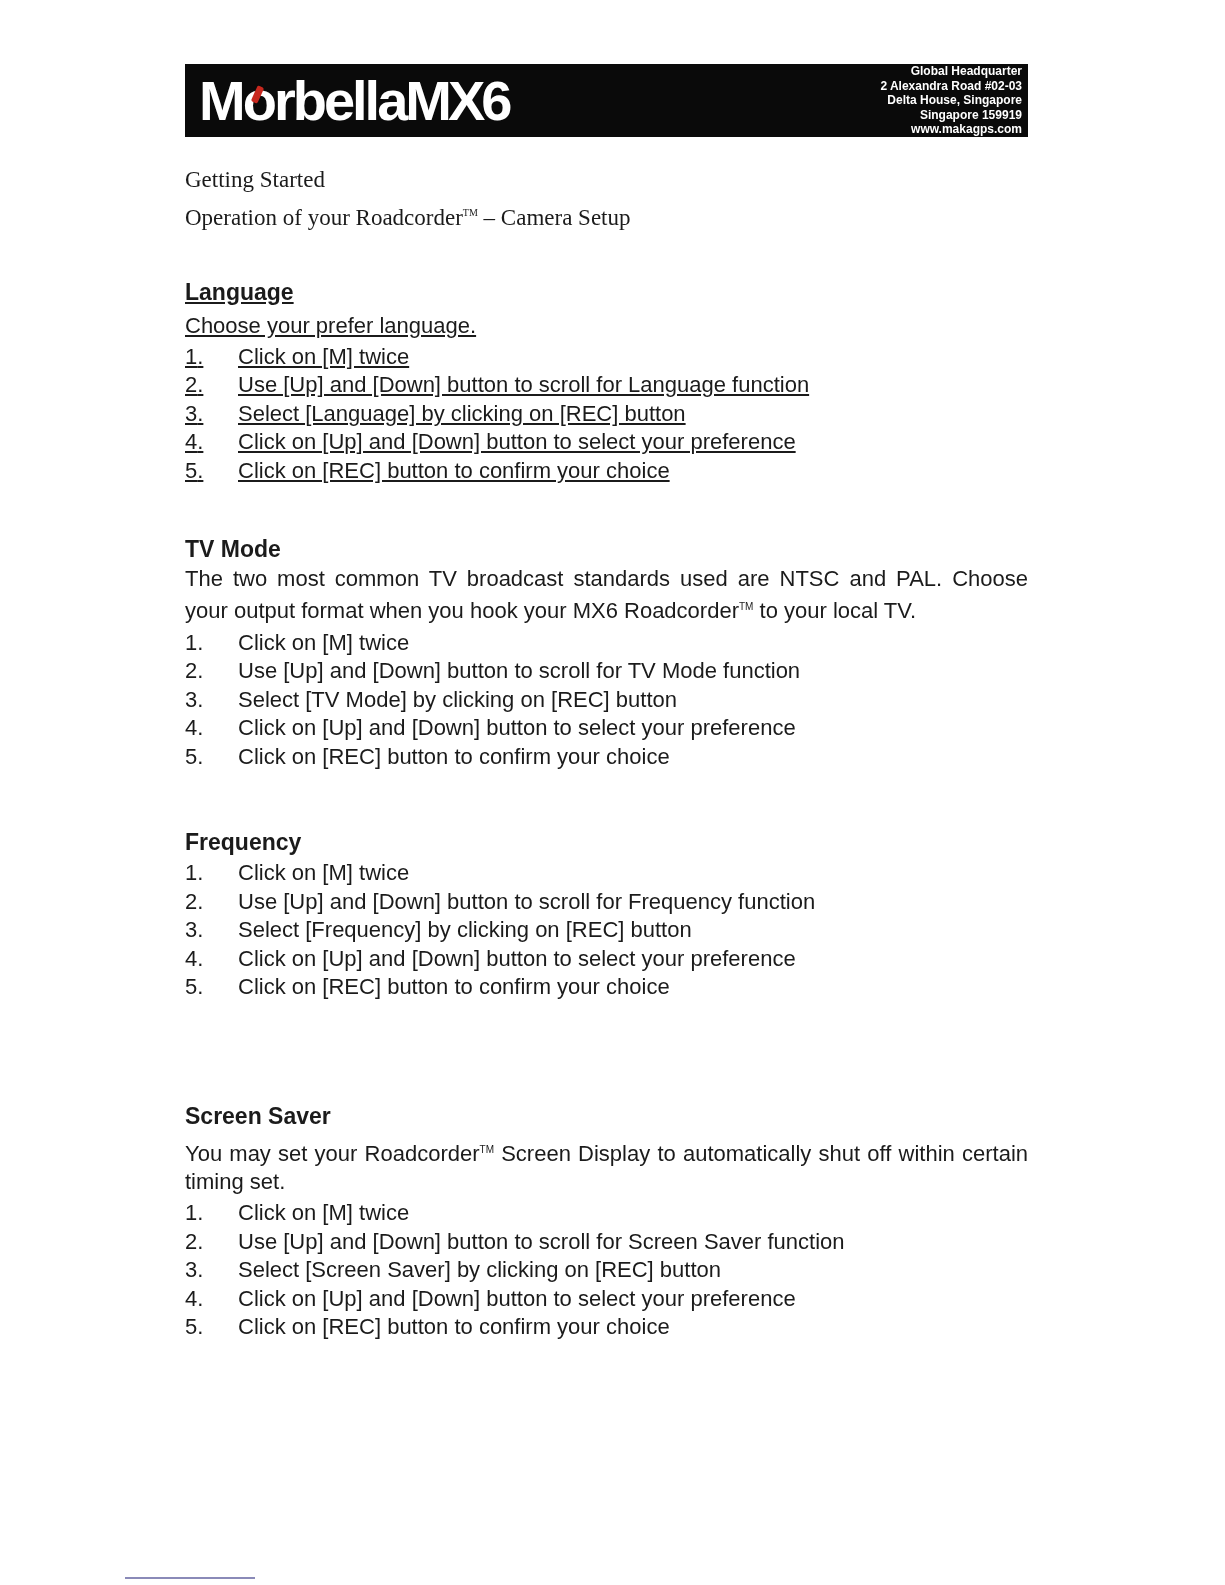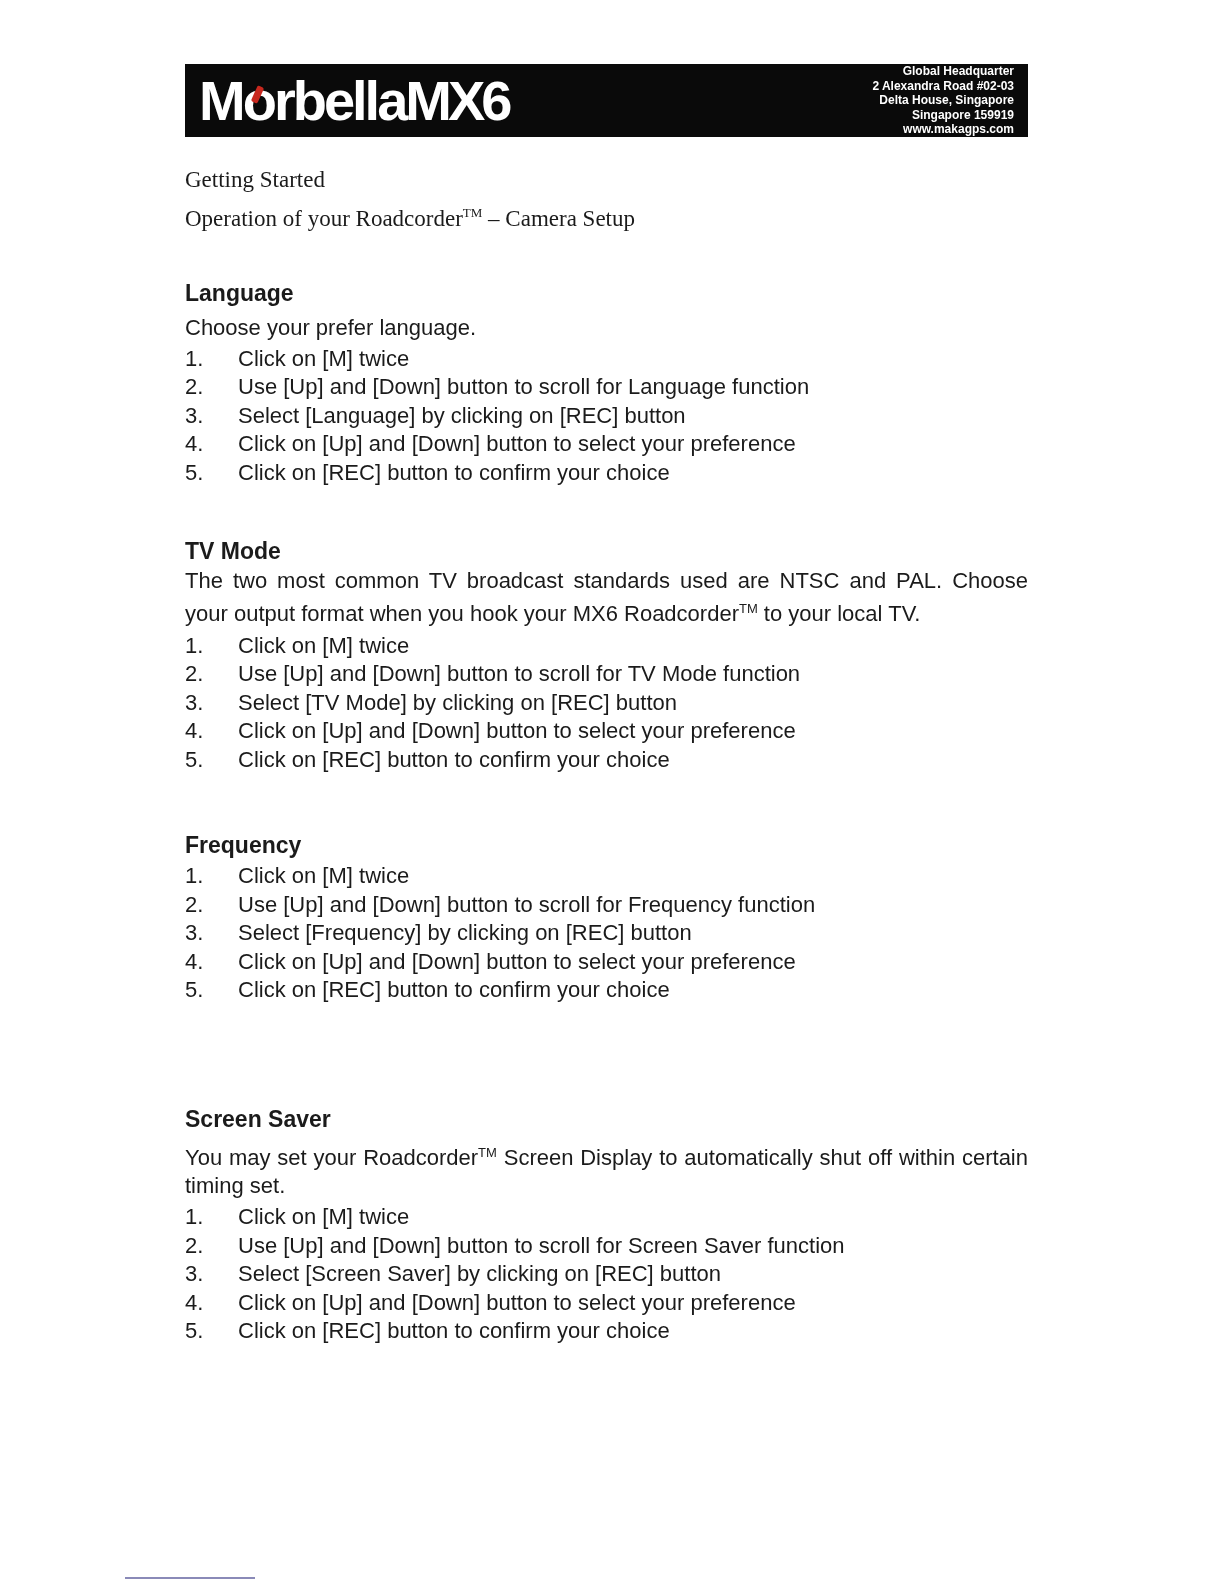--- a/index.html
+++ b/index.html
@@ -30,44 +30,44 @@
   .logo .o-accent {
     position:absolute; top:13px; left:11px;
     width:7px; height:17px; background:#c8281e;
     transform:rotate(24deg); border-radius:2px;
   }
   .logo .model {
     letter-spacing:-4px;
   }
   .address {
     color:#ffffff; text-align:right; font-size:12px; line-height:14.5px;
-    font-weight:bold; padding-right:14px; white-space:nowrap;
+    font-weight:bold; padding-right:6px; white-space:nowrap;
   }
   .address .site { display:block; }
 
   
   .doc-title {
     margin-top:26px; text-align:left;
     font-size:23px; line-height:33px;font-family:Liberation Serif, serif;
   }
-  .tm { font-size:13px; vertical-align:super; letter-spacing:0; }
+  .tm { font-size:10px; vertical-align:super; letter-spacing:0; }
 
   
   .section { font-size:22px; }
   .section h2 { font-size:23px; font-weight:bold; line-height:28px; }
   .section .desc {
     font-size:22px; line-height:28px; text-align:justify; margin-top:2px;
   }
   .steps { margin-top:3px; counter-reset:stepc; }
   .step { display:flex; line-height:28.5px; counter-increment:stepc;justify-content:center; }
   .step .num { width:53px; flex-shrink:0; }
   .step .num::before { content:counter(stepc) "."; }
   .step .txt { flex:1; }
 
-  .section-language    { margin-top:44px; }
+  .section-language    { margin-top:44px;text-decoration:underline; }
   .section-tvmode      { margin-top:50px; }
   .section-frequency   { margin-top:57px; }
   .section-screensaver { margin-top:100px; }
   .section-screensaver .desc { margin-top:6px; }
 
   
   .footer-underline {
     position:absolute; left:125px; bottom:6px;
     width:130px; height:2px; background:#8a8ab8;
   }

